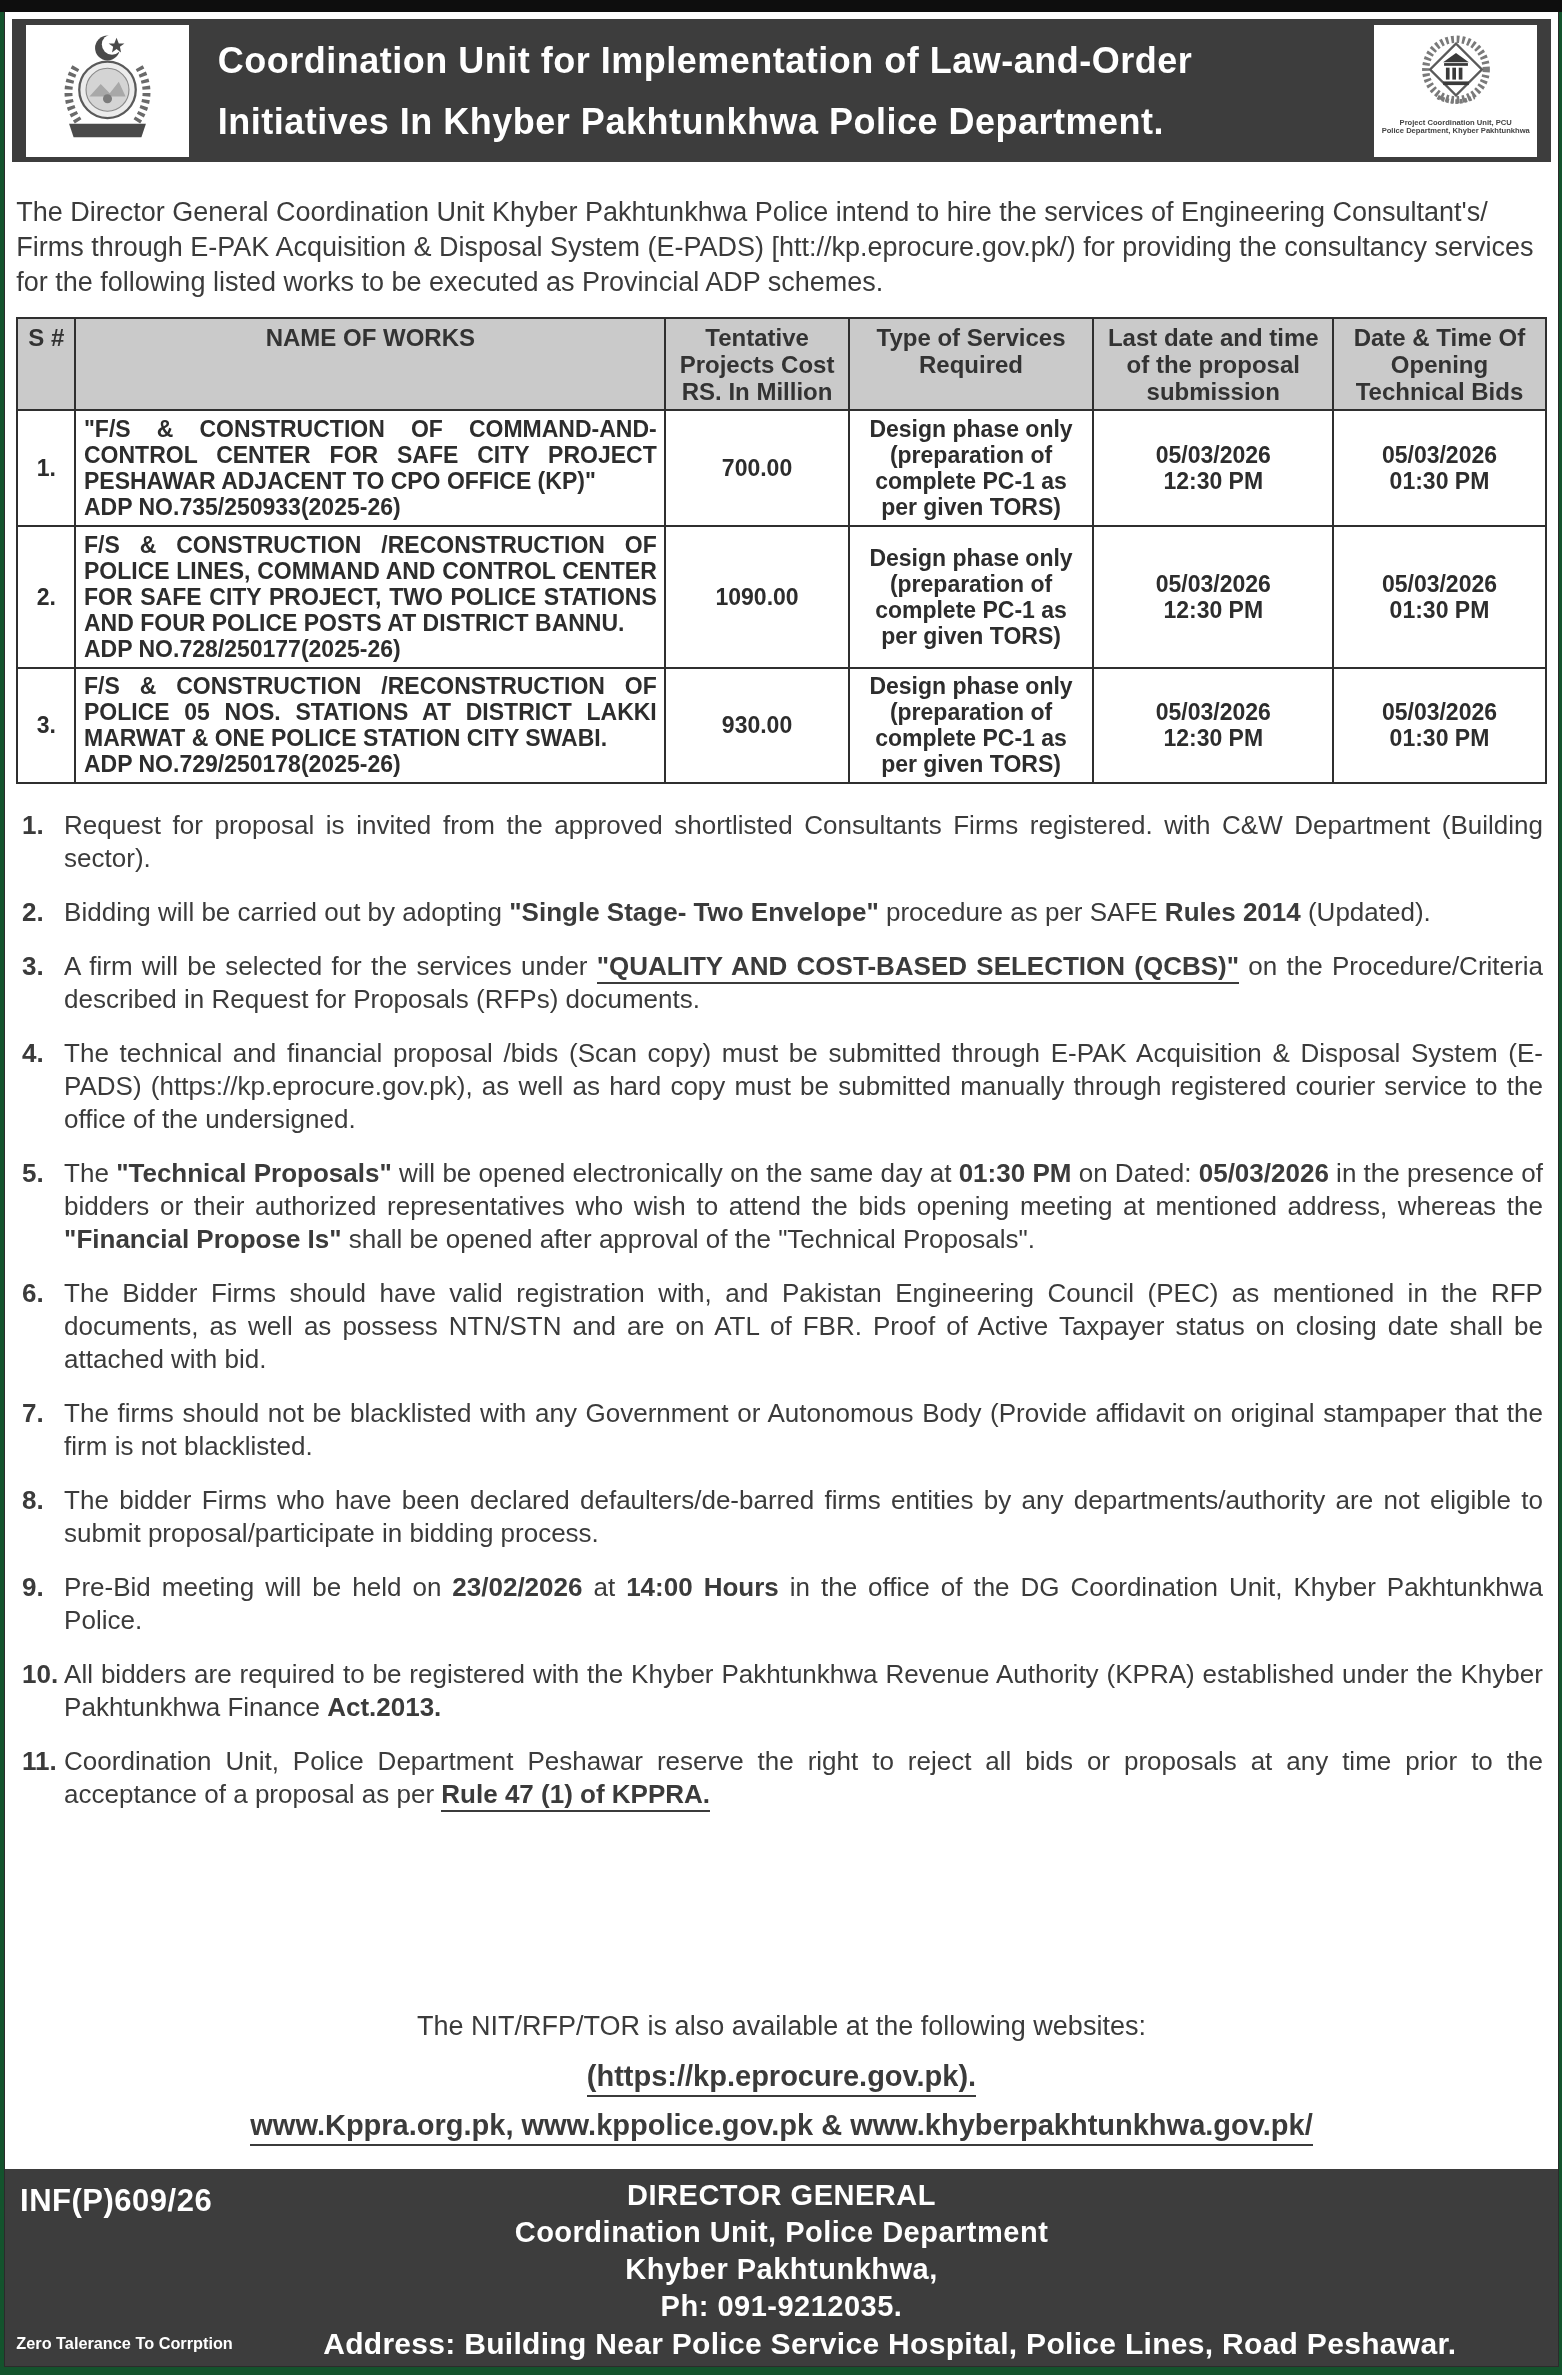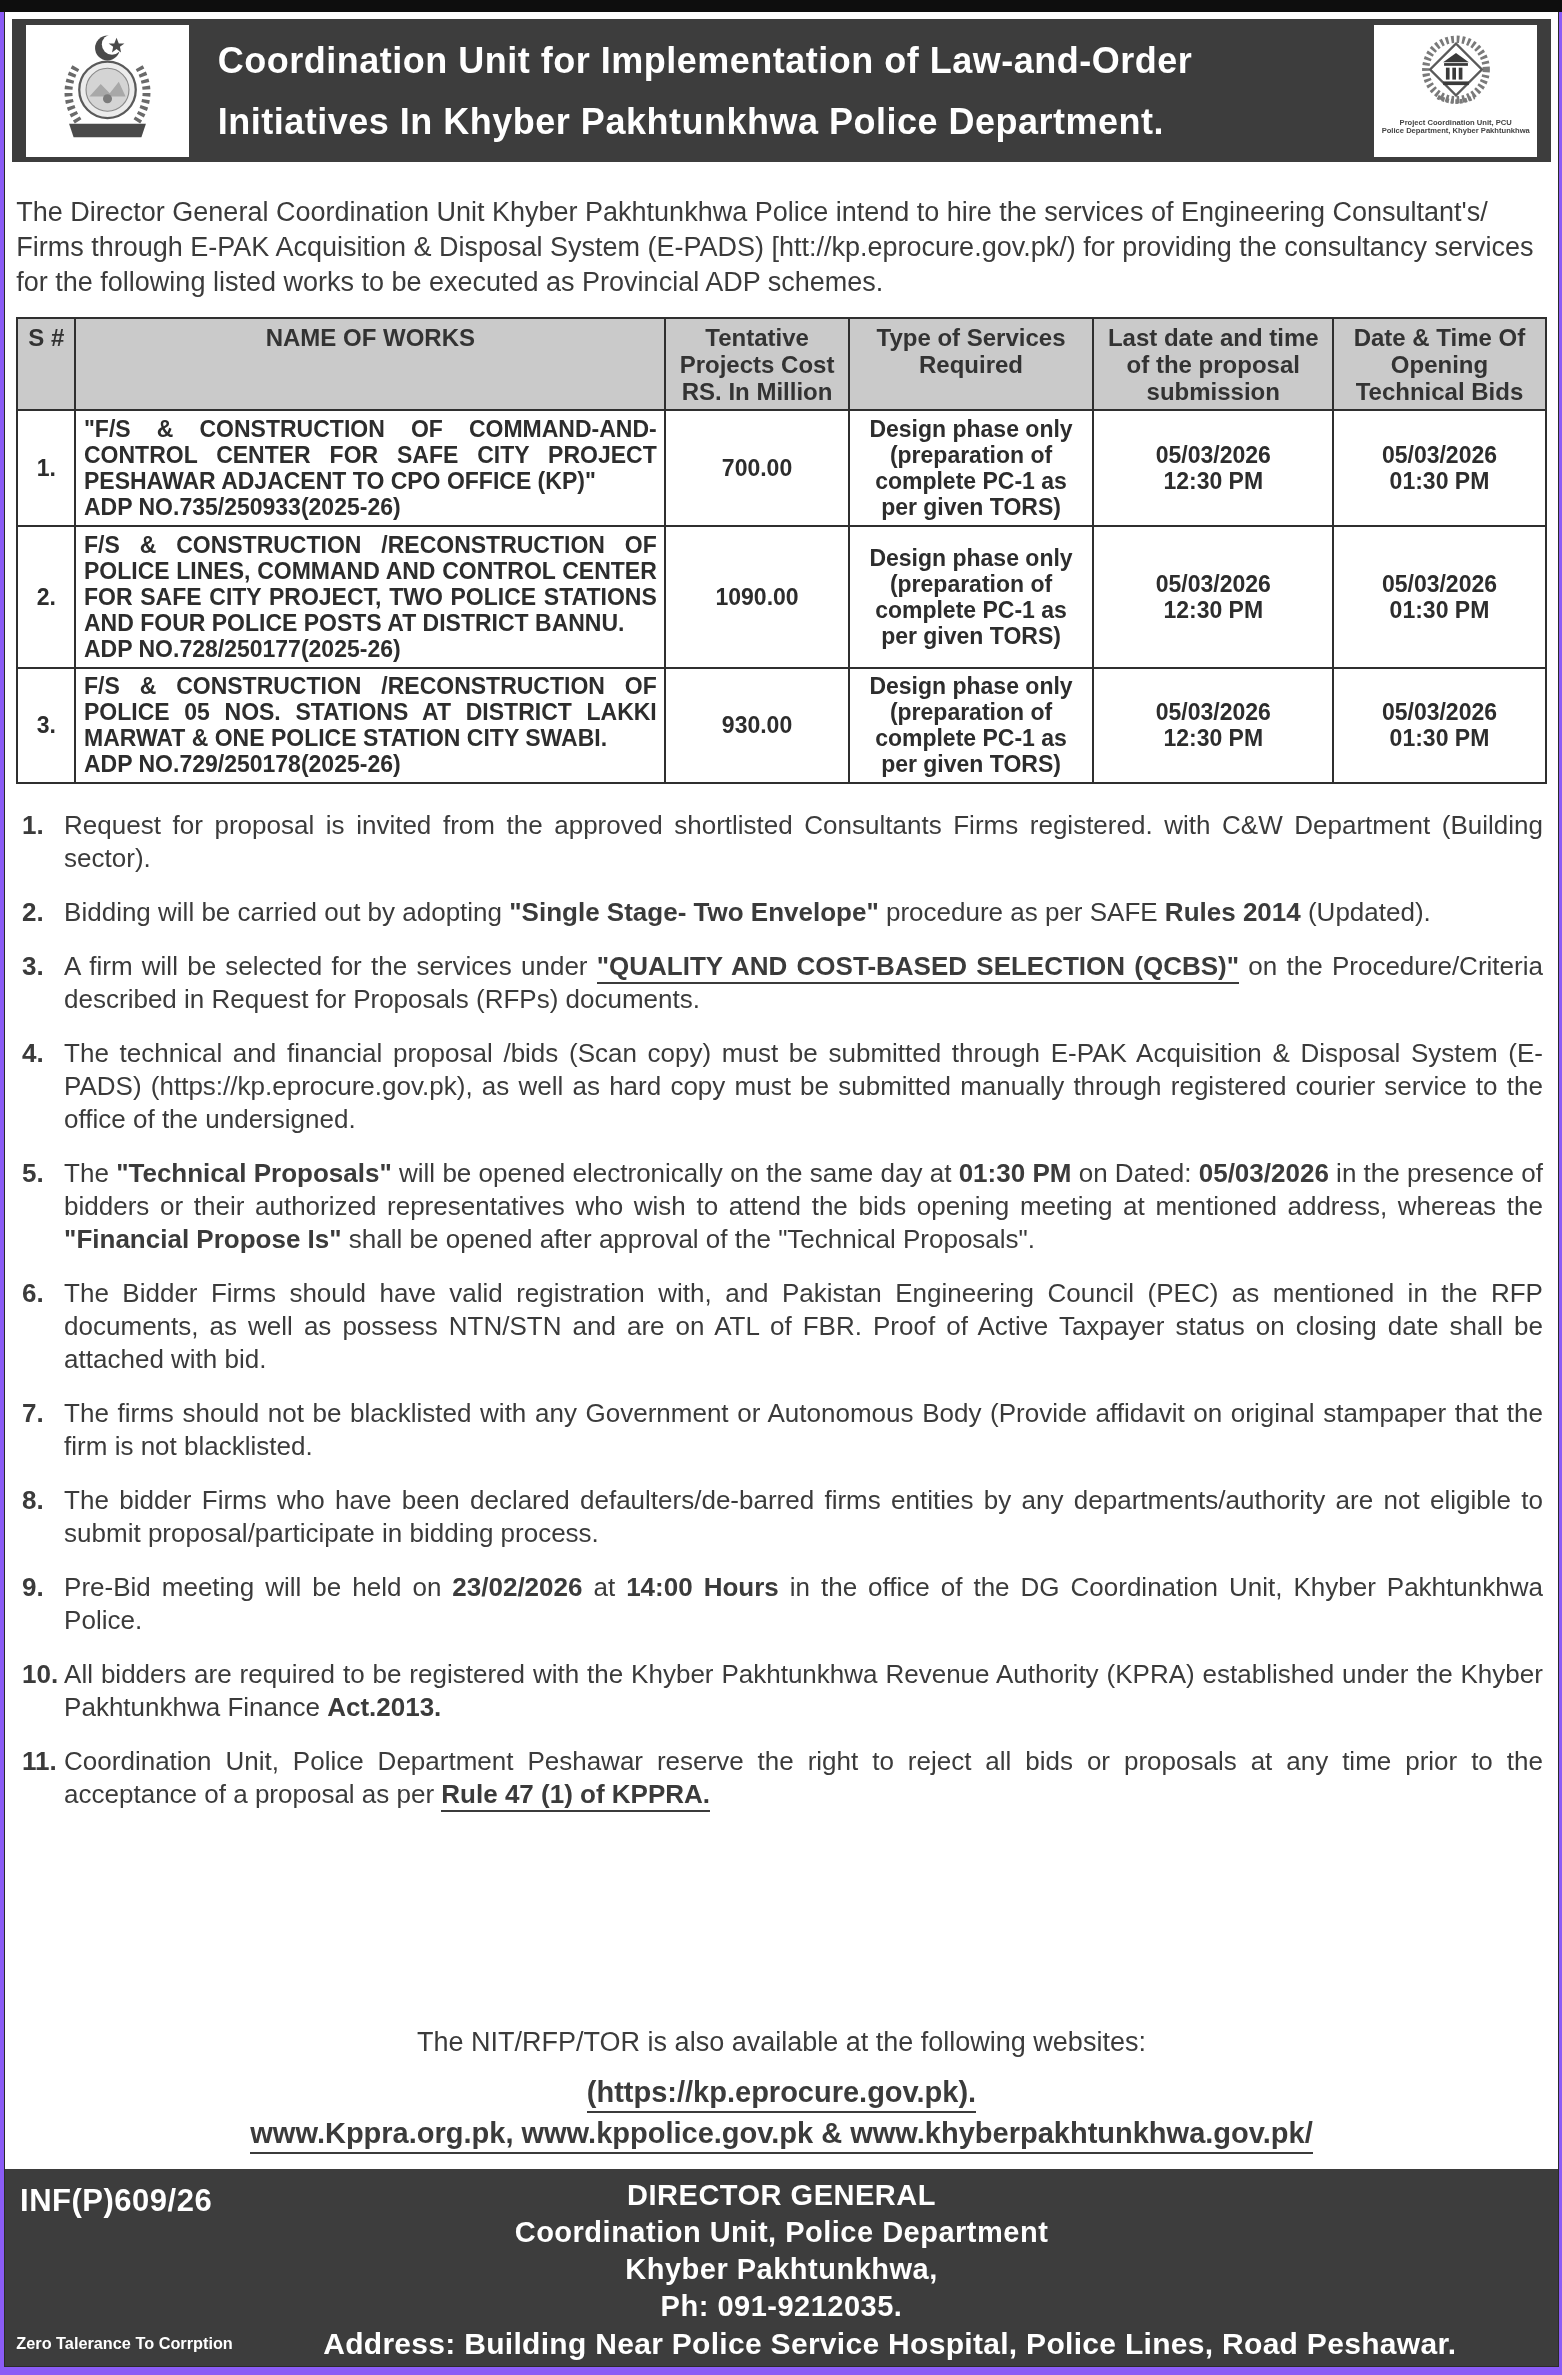--- a/index.html
+++ b/index.html
@@ -1,17 +1,17 @@
 <!DOCTYPE html>
 <html><head>
 <meta charset="utf-8">
 <style>
   html,body { margin:0; padding:0; background:#d9d9d6; }
   .page {
-    width:1563px; height:2375px; position:relative; background:#8b5cf6;
+    width:1563px; height:2375px; position:relative; background:#14532d;
     font-family:"Liberation Sans", sans-serif; color:#333; overflow:hidden;
     margin:0 auto;
   }
   .topbar { height:11.5px; background:#0e0e0e; }
   .doc {
     position:absolute; top:11.5px; left:3.8px; right:3.8px; bottom:7.6px;
     border:1.9px solid #2b2b2b; border-top:none;
     display:flex; flex-direction:column; overflow:hidden; background:#fff;
   }
   .doc > * { flex:0 0 auto; }
@@ -68,21 +68,21 @@
   }
   .note .num { position:absolute; left:1.9px; top:0; font-weight:bold; }
   .u { border-bottom:2.9px solid #3b3b3b; padding-bottom:1px; }
   .b { font-weight:bold; }
 
   
   .websites { text-align:center; padding:3.8px 0 11.5px; color:#3b3b3b; }
   .w-intro { font-size:27px; margin-bottom:18px; }
   .w-link {
     display:inline-block; font-weight:bold; font-size:29px;
-    border-bottom:2.9px solid #3b3b3b; padding-bottom:1.9px; margin-bottom:4px;
+    border-bottom:2.9px solid #3b3b3b; padding-bottom:1.9px; margin-bottom:12px;
   }
 
   
   .footer { background:#3d3d3d; color:#ffffff; padding:7.6px 11.5px 5.7px; }
   .f-top { position:relative; }
   .inf { position:absolute; left:3.8px; top:5.7px; font-size:31px; font-weight:bold; letter-spacing:0.5px; }
   .sig div { text-align:center; font-weight:bold; font-size:29px; line-height:37px; letter-spacing:0.5px; }
   .f-bottom { display:flex; align-items:center; margin-top:1.9px; }
   .slogan { font-size:16.3px; font-weight:bold; white-space:nowrap; flex:0 0 auto;text-align:right; }
   .address { flex:1 1 auto; text-align:center; font-weight:bold; font-size:30px; letter-spacing:0.3px; }

